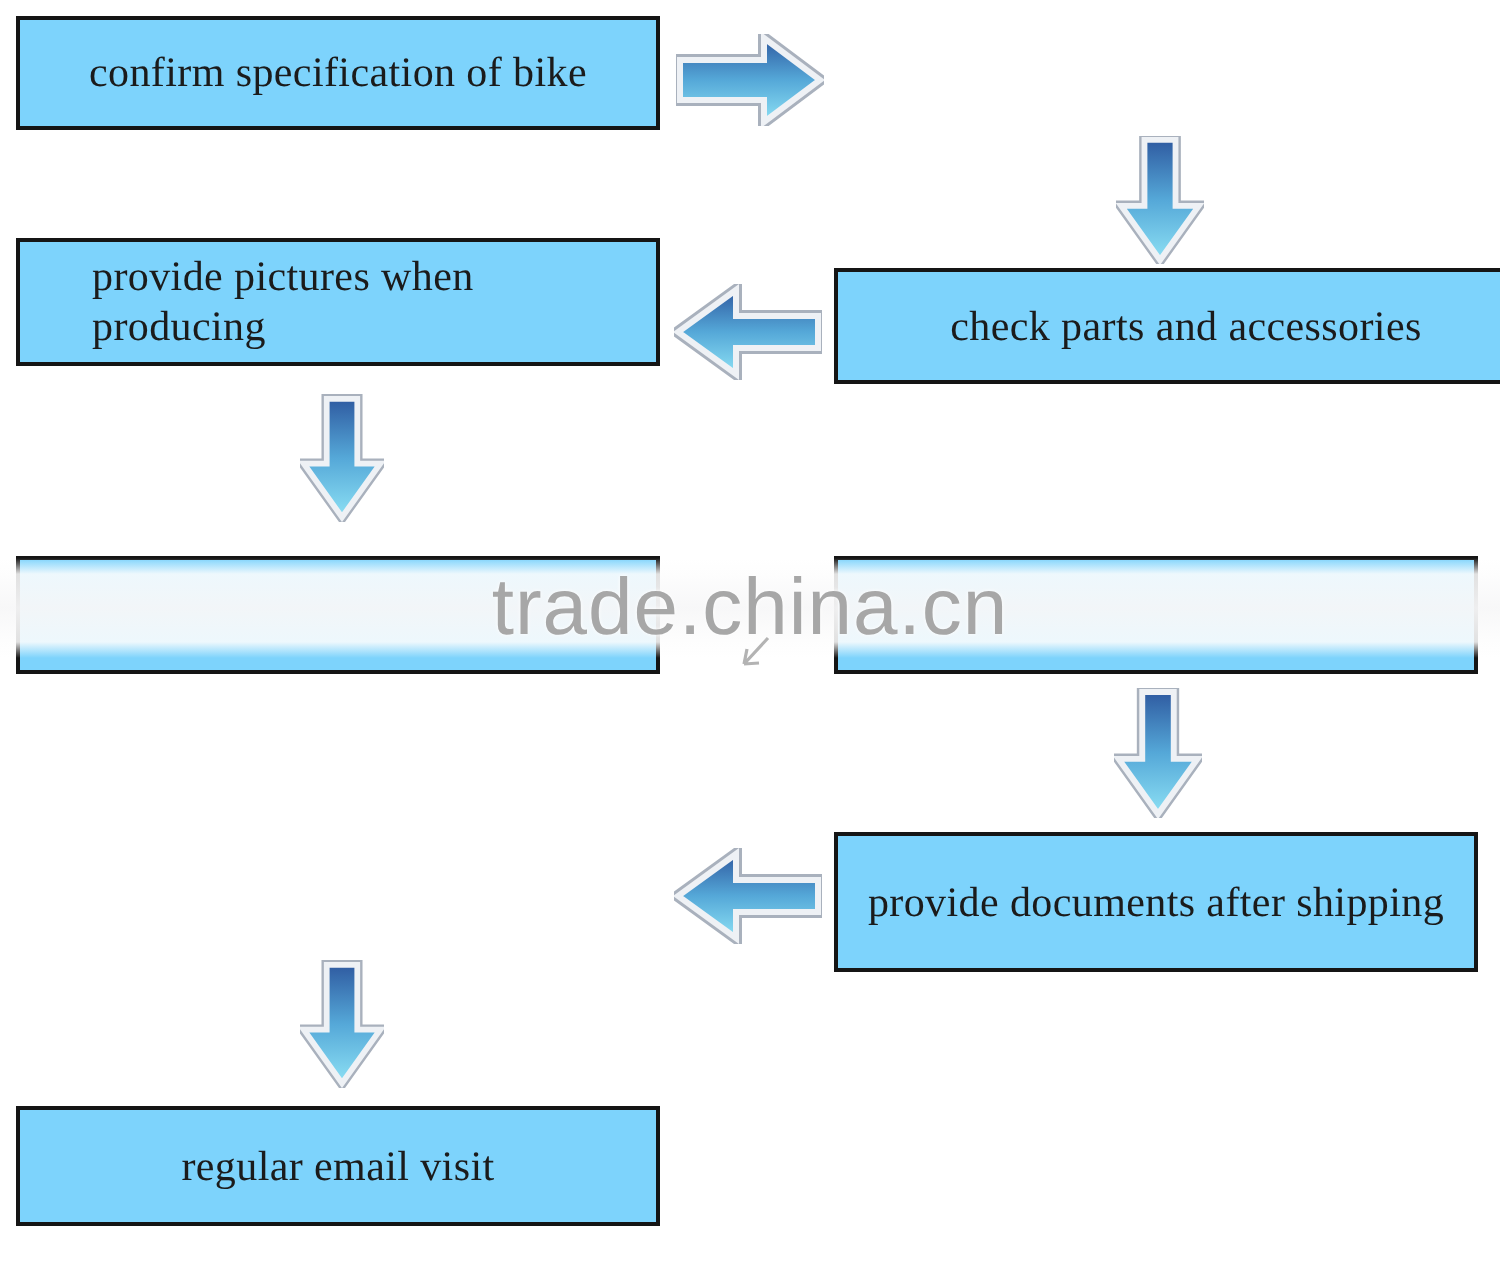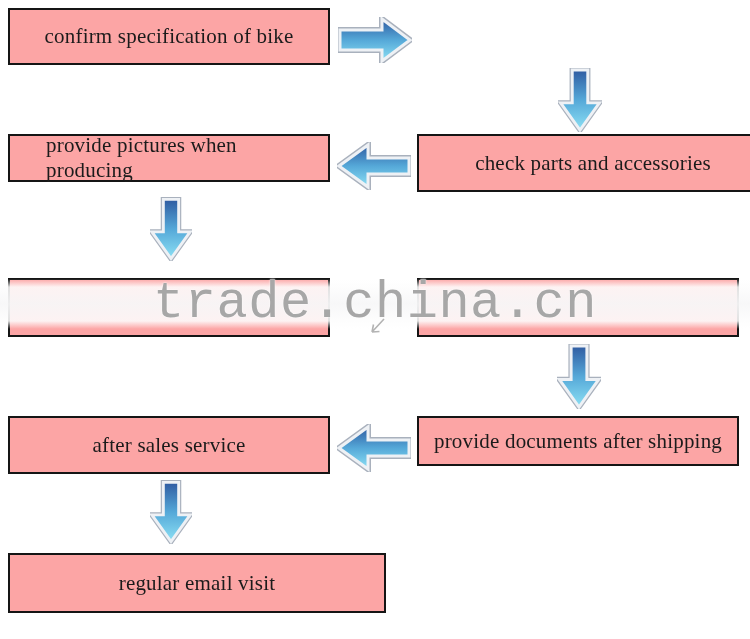--- a/index.html
+++ b/index.html
@@ -6,36 +6,36 @@
   .canvas{
     position:relative;
     width:750px;height:639px;
     background:#ffffff;
     font-family:"Liberation Serif", serif;
     overflow:hidden;
   }
   .fbox{
     position:absolute;
     border:2px solid #151515;
-    background:#fca5a5;
+    background:#7dd3fc;
     display:flex;align-items:center;justify-content:center;
     font-size:21px;color:#1b1b1b;
     letter-spacing:0.2px;
     box-sizing:border-box;
   }
   
   .b1{left:8px;  top:8px;   width:322px; height:57px;}
   .b2{left:417px;top:8px;   width:322px; height:57px;}
   .b3{left:417px;top:134px; width:352px; height:58px;}
-  .b4{left:8px;  top:134px; width:322px; height:48px;padding-left:36px;}
+  .b4{left:8px;  top:119px; width:322px; height:64px;padding-left:36px;}
   .b5{left:8px;  top:278px; width:322px; height:59px;}
   .b6{left:417px;top:278px; width:322px; height:59px;}
-  .b7{left:417px;top:416px; width:322px; height:50px;}
+  .b7{left:417px;top:416px; width:322px; height:70px;}
   .b8{left:8px;  top:416px; width:322px; height:58px;}
-  .b9{left:8px;  top:553px; width:378px; height:60px;text-align:center;}
+  .b9{left:8px;  top:553px; width:322px; height:60px;text-align:center;}
   
   .arrow{position:absolute;line-height:0;}
   .aR1{left:338px;top:17px; width:74px;height:46px;}
   .aD1{left:558px;top:68px; width:44px;height:64px;}
   .aL1{left:337px;top:142px;width:74px;height:48px;}
   .aD2{left:150px;top:197px;width:42px;height:64px;}
   .aD3{left:557px;top:344px;width:44px;height:65px;}
   .aL2{left:337px;top:424px;width:74px;height:48px;}
   .aD4{left:150px;top:480px;width:42px;height:64px;}
   .arrow svg{width:100%;height:100%;display:block;}
@@ -45,22 +45,22 @@
     background:linear-gradient(180deg,
       rgba(255,255,255,0) 0%,
       rgba(253,253,253,0.88) 16%,
       rgba(247,247,248,0.96) 50%,
       rgba(253,253,253,0.88) 84%,
       rgba(255,255,255,0) 100%);
     display:flex;align-items:center;justify-content:center;
     z-index:5;
   }
   .wm-text{
-    font-family:Liberation Mono, monospace;
-    font-size:52px;color:#a7a7a7;
+    font-family:Liberation Sans, sans-serif;
+    font-size:40px;color:#a7a7a7;
     letter-spacing:0.5px;
     text-shadow:0 0 2px #ffffff;
     white-space:nowrap;
     line-height:50px;
   }
   .wm-cursor{
     position:absolute;left:366px;top:317px;width:22px;height:20px;z-index:6;
   }
   .wm-cursor svg{width:100%;height:100%;display:block;}
 </style>
@@ -141,23 +141,20 @@
 
   <div class="fbox b7">
     <span>provide documents after shipping</span>
   </div>
   <div class="arrow aL2">
     <svg viewBox="0 0 74 48">
       <polygon points="72,16 31,16 31,3 2,24 31,45 31,32 72,32" fill="none" stroke="#a9b1bd" stroke-width="6"></polygon>
       <polygon points="72,16 31,16 31,3 2,24 31,45 31,32 72,32" fill="url(#arrowGrad)" stroke="#eef1f5" stroke-width="3"></polygon>
     </svg>
   </div>
-  <div class="fbox b8">
-    <span>after sales service</span>
-  </div>
 
   <div class="arrow aD4">
     <svg viewBox="0 0 44 66">
       <polygon points="14,2 30,2 30,36 42,36 22,64 2,36 14,36" fill="none" stroke="#a9b1bd" stroke-width="5.5"></polygon>
       <polygon points="14,2 30,2 30,36 42,36 22,64 2,36 14,36" fill="url(#arrowGrad)" stroke="#eef1f5" stroke-width="3"></polygon>
     </svg>
   </div>
 
   <div class="fbox b9">
     <span>regular email visit</span>

